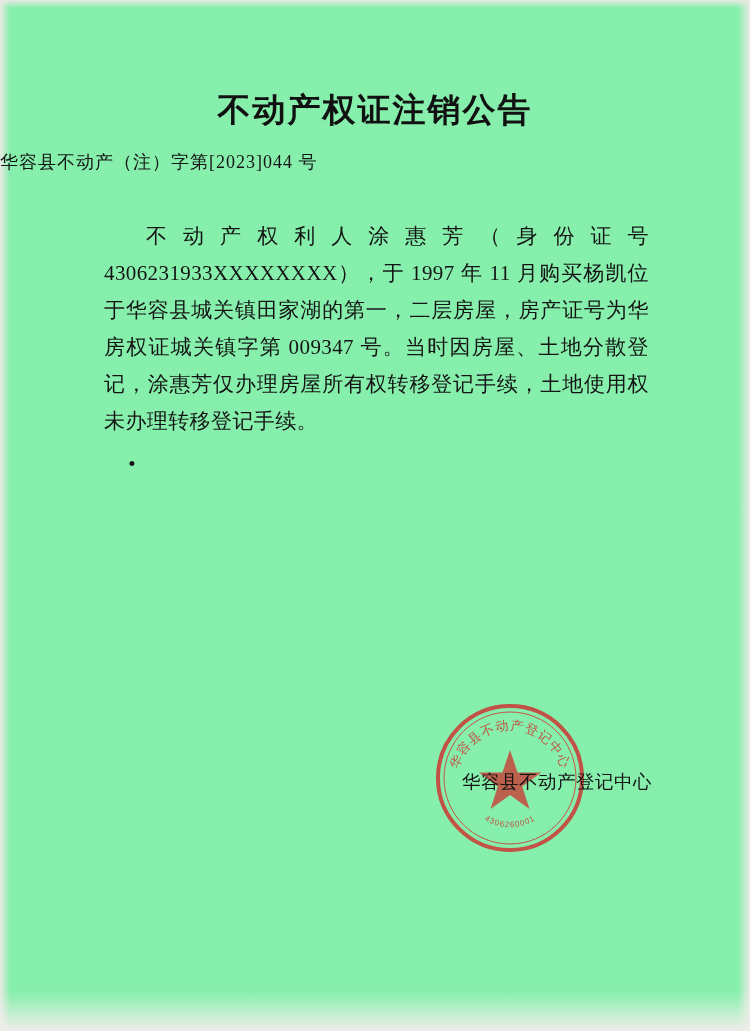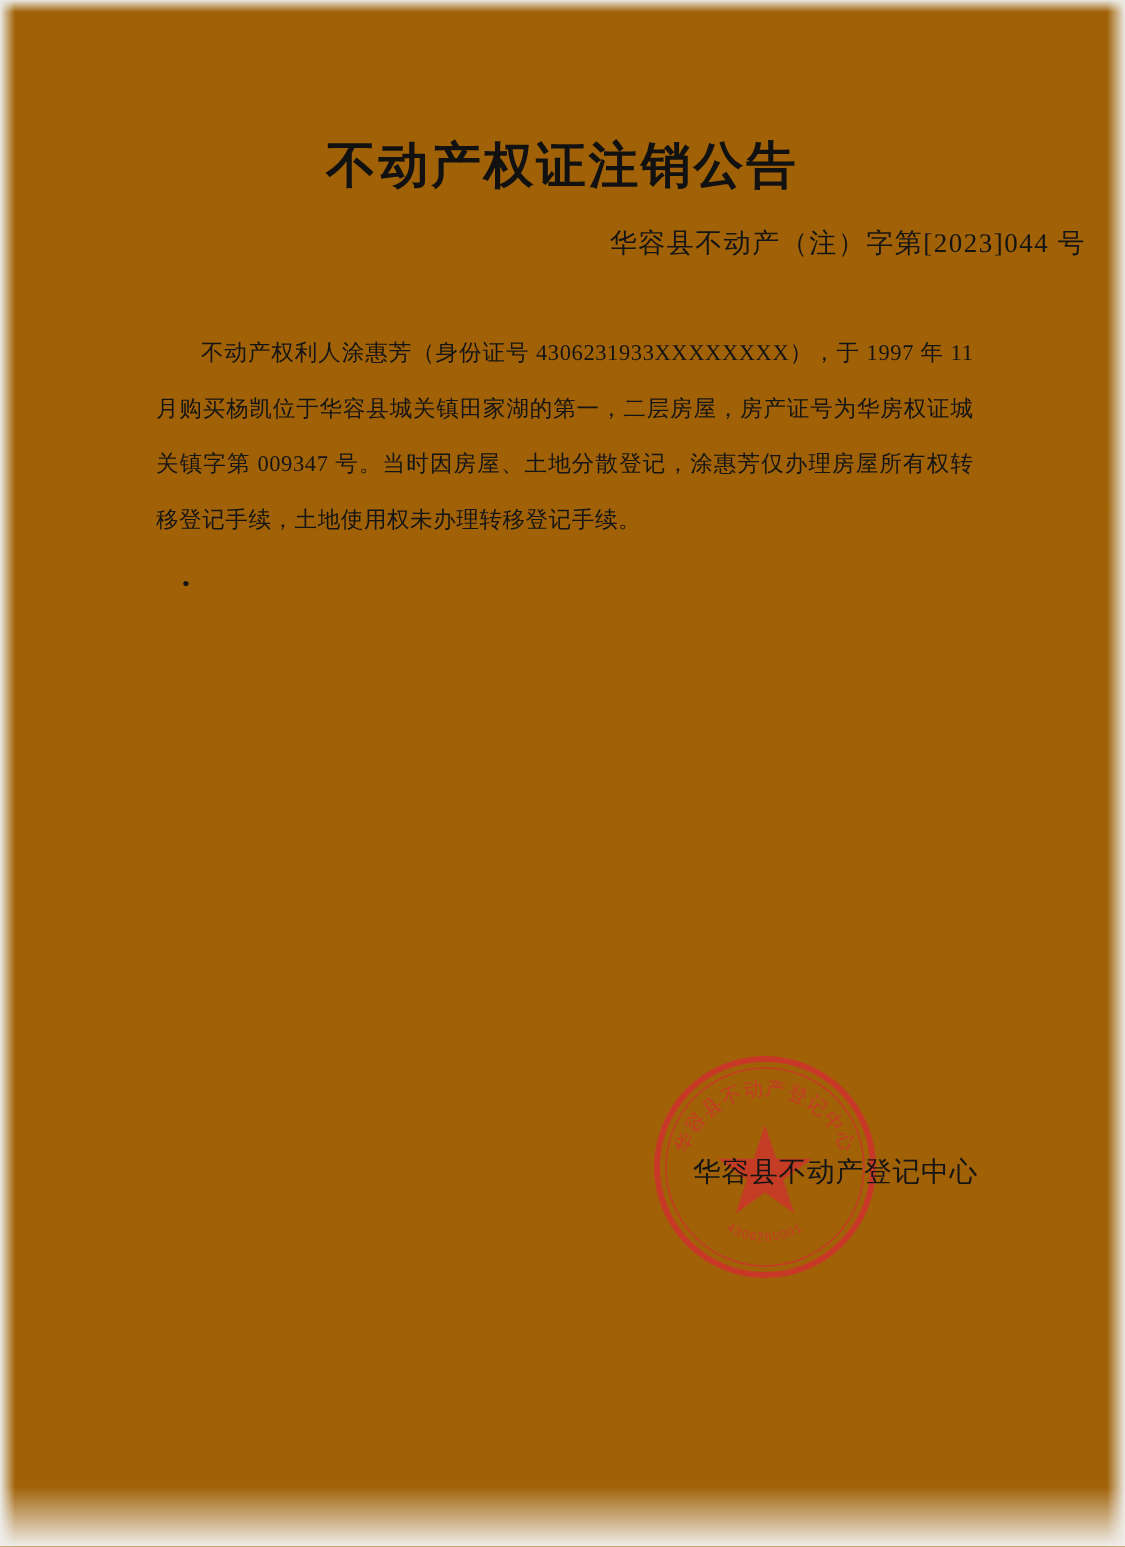--- a/index.html
+++ b/index.html
@@ -12,21 +12,21 @@
     background: #ffffff;
     font-family: "Liberation Serif", "DejaVu Serif", serif;
     color: #1a1a1a;
     overflow: hidden;
     position: relative;
   }
   .page {
     position: relative;
     width: 750px;
     height: 1031px;
-    background: #a16207;
+    background: #86efac;
     box-sizing: border-box;
     overflow: hidden;
     padding-left: 48px;
   }
   
   .paper-edge-left {
     position: absolute;
     left: 0; top: 0;
     width: 10px; height: 1031px;
     background: linear-gradient(to right, #e9e9e4, rgba(253,253,251,0));
@@ -60,32 +60,32 @@
     font-weight: bold;
     letter-spacing: 2px;
     font-family: "Liberation Sans", "DejaVu Sans", sans-serif;
     color: #111111;
   }
   .doc-number {
     position: absolute;
     top: 150px;
     left: 0;
     width: 724px;
-    text-align: right;
+    text-align: left;
     font-size: 18px;
     letter-spacing: 1px;
     color: #141414;
   }
 
   .body-text {
     position: absolute;
     top: 218px;
     left: 104px;
     width: 545px;
-    font-size: 15px;
+    font-size: 21px;
     line-height: 37px;
     text-align: justify;
     color: #141414;
     letter-spacing: 0.4px;
   }
   .para {
     margin: 0 0 4px 0;
     text-indent: 2em;
   }
   .para.bullet {

